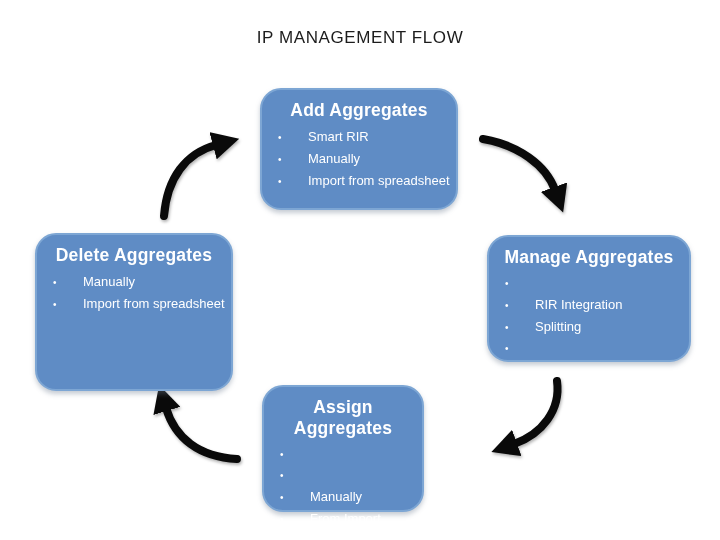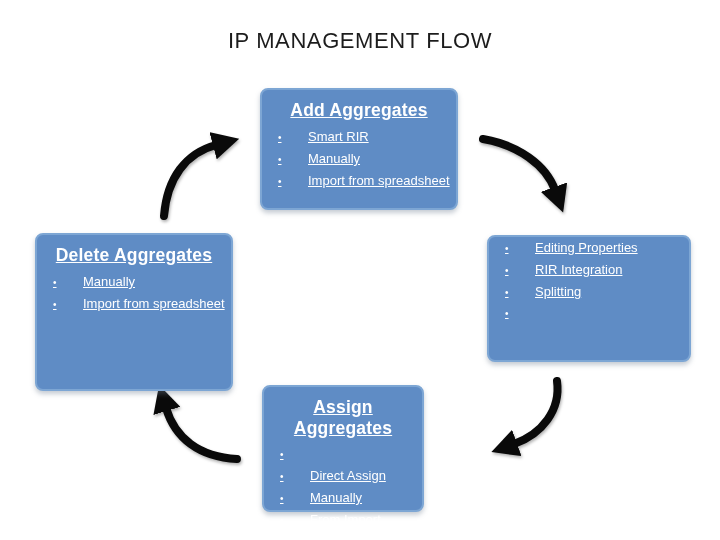--- a/index.html
+++ b/index.html
@@ -2,30 +2,29 @@
 <html style="--box-fill: #5f8cc5; --box-border: #7da6d4; --box-text: #ffffff; --arrow-color: #0a0a0a; --title-text: #1c1c1c;"><head>
 <meta charset="utf-8">
 <style>
   html,body{margin:0;padding:0;background:#fff;}
   .canvas{
     position:relative;width:720px;height:540px;background:#fff;overflow:hidden;
     font-family:"Liberation Sans",sans-serif;
   }
   .slide-title{
     position:absolute;top:28px;left:0;width:100%;text-align:center;
-    font-size:22px;font-weight:400;color:#1c1c1c;letter-spacing:.6px;
+    font-size:17px;font-weight:400;color:#1c1c1c;letter-spacing:.6px;
   }
   .node{
     position:absolute;box-sizing:border-box;
     background:var(--box-fill,#5f8cc5);
     border:2px solid var(--box-border,#7da6d4);
-    border-radius:8px;
+    border-radius:21px;
     color:var(--box-text,#ffffff);
     box-shadow:0 3px 5px rgba(110,125,145,.40);
-    text-decoration:underline;
   }
   .node-add   {left:260px;top:88px; width:198px;height:122px;}
   .node-manage{left:487px;top:235px;width:204px;height:127px;}
   .node-delete{left:35px; top:233px;width:198px;height:158px;}
   .node-assign{left:262px;top:385px;width:162px;height:127px;}
   .node h2{
     margin:10px 8px 5px;text-align:center;
     font-size:17.5px;font-weight:bold;letter-spacing:.2px;
   }
   .node ul{list-style:none;margin:0;padding:0 6px 0 16px;}
@@ -68,24 +67,24 @@
         <span>Manually</span>
         </li>
       <li>
         <span class="bullet-dot">•</span>
         <span>Import from spreadsheet</span>
         </li>
     </ul>
   </div>
 
   <div class="node node-manage">
+    <h2>Manage Aggregates</h2>
     <ul>
       <li>
         <span class="bullet-dot">•</span>
-        <span>Editing Properties</span>
         </li>
       <li>
         <span class="bullet-dot">•</span>
         <span>RIR Integration</span>
         </li>
       <li>
         <span class="bullet-dot">•</span>
         <span>Splitting</span>
         </li>
       <li>
@@ -109,21 +108,20 @@
   </div>
 
   <div class="node node-assign">
     <h2>Assign Aggregates</h2>
     <ul>
       <li>
         <span class="bullet-dot">•</span>
         </li>
       <li>
         <span class="bullet-dot">•</span>
-        <span>Direct Assign</span>
         </li>
       <li>
         <span class="bullet-dot">•</span>
         <span>Manually</span>
         </li>
       <li>
         <span class="bullet-dot">•</span>
         <span>From Import</span>
         </li>
     </ul>

